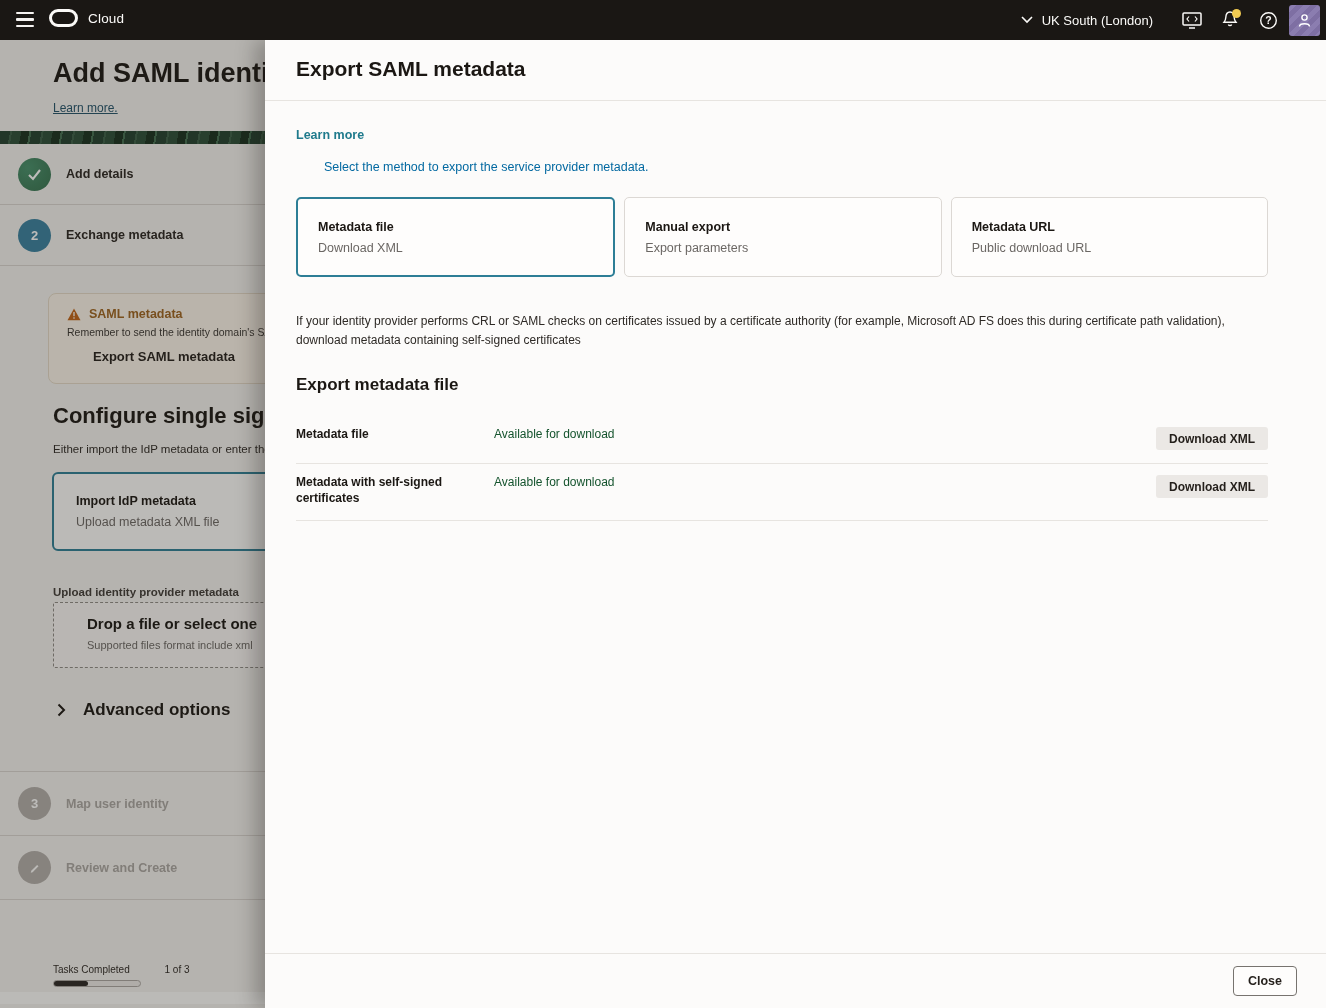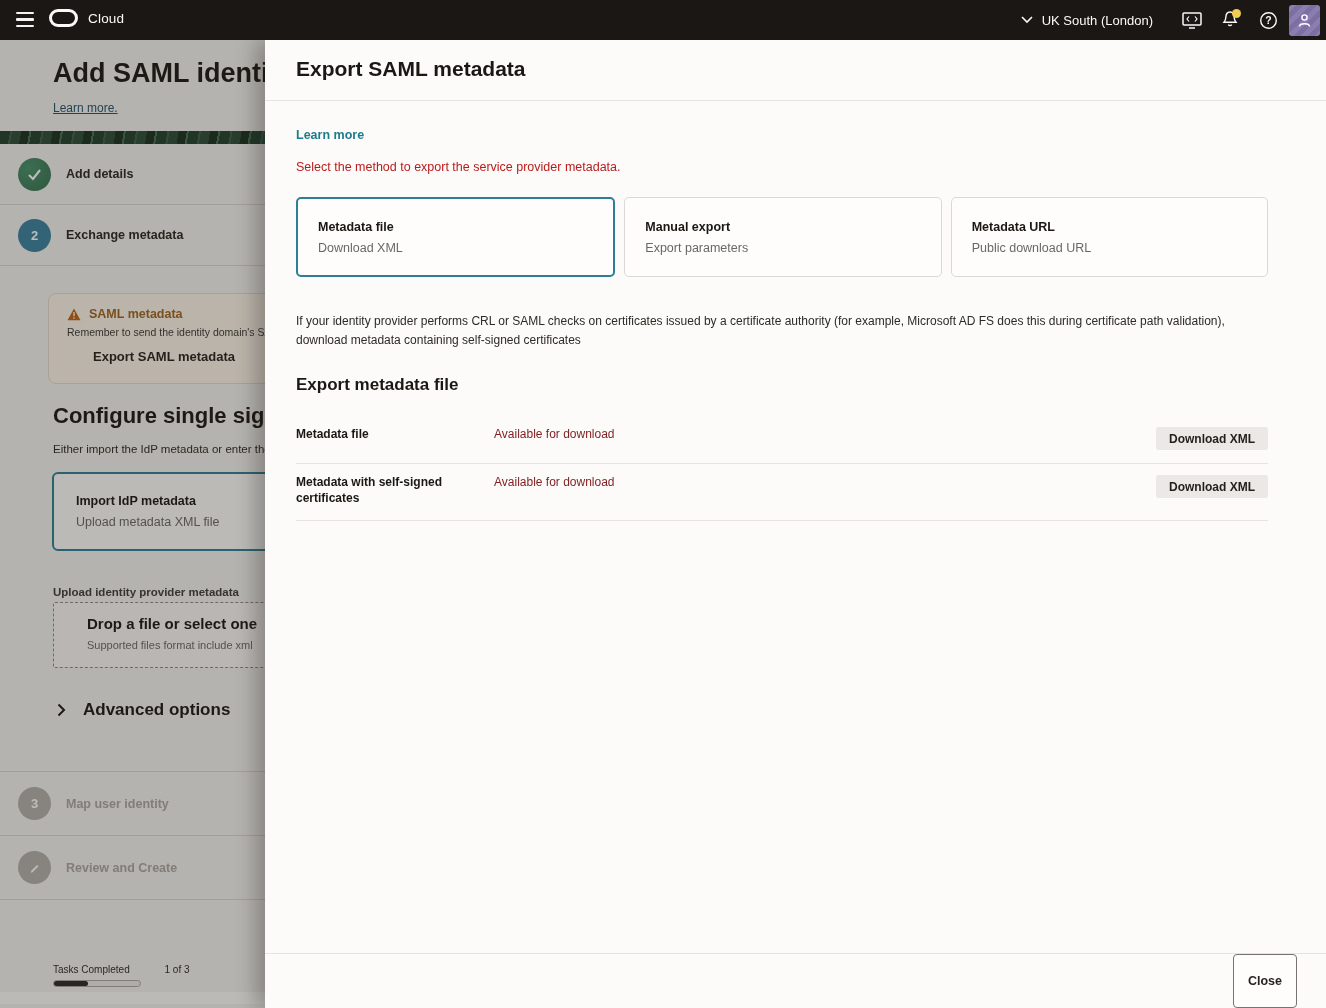--- a/index.html
+++ b/index.html
@@ -80,40 +80,40 @@
   .dim{ position:absolute; left:0; top:0; width:100%; height:100%; background:rgba(36,32,28,.30); z-index:5;}
 
   
   .panel{ position:fixed; left:265px; top:40px; width:1061px; height:968px; background:#fcfbfa; z-index:20;
     box-shadow:-10px 0 18px rgba(30,25,20,.28);}
   .panel-header{ height:61px; border-bottom:1px solid #e7e4e0; padding:17px 0 0 31px;}
   .panel-title{ font-size:21px; font-weight:bold; color:#1b1713;}
   .panel-body{ padding:0 58px 0 31px;}
   .p-learn{ display:inline-block; margin-top:27px; font-size:12.5px; font-weight:bold; color:#1f7a8c;
     background:none; border:none; cursor:pointer;}
-  .p-intro{ margin-top:17px; font-size:12.5px; color:#b91c1c;}
+  .p-intro{ margin-top:17px; font-size:12.5px; color:#0369a1;margin-left:28px;}
   .methods{ margin-top:23px; display:flex; gap:9px;}
   .method-card{ flex:1; height:80px; background:#fefdfc; border:1px solid #dcd8d4; border-radius:5px;
     display:flex; flex-direction:column; justify-content:center; gap:7px; padding-left:20px; cursor:pointer;}
   .method-card.selected{ border:2px solid #2d7e96;}
   .method-card .t{ font-size:12.5px; font-weight:bold; color:#1b1713;}
   .method-card .s{ font-size:12.5px; color:#6b6764;}
   .p-note{ margin-top:35px; max-width:972px; font-size:12px; line-height:1.6; color:#2e2a26;}
   .p-section{ margin-top:25px; font-size:17px; font-weight:bold; color:#1b1713;}
   .x-table{ margin-top:21px;}
   .x-row{ display:grid; grid-template-columns:198px 1fr auto; align-items:start;
     padding:11px 0 13px 0; border-bottom:1px solid #e7e4e0;}
   .x-label{ font-size:12px; font-weight:bold; color:#1b1713; max-width:170px; line-height:1.3;}
-  .x-status{ font-size:12px; color:#7f1d1d;}
+  .x-status{ font-size:12px; color:#14532d;}
   .x-desc{ margin-top:12px; max-width:660px; font-size:10px; line-height:1.8; color:#5f5b57;}
   .dl-btn{ height:23px; padding:0 13px; background:#ebe8e5; border:none; border-radius:3px;
     font-size:12px; font-weight:bold; color:#241f1b; cursor:pointer; justify-self:end;
     font-family:"Liberation Sans","DejaVu Sans",sans-serif;}
   .panel-footer{ position:absolute; left:0; bottom:0; width:100%; height:55px; border-top:1px solid #e7e4e0;
-    display:flex; justify-content:flex-end; padding-right:29px; background:#fcfbfa;}
+    display:flex; align-items:center; justify-content:flex-end; padding-right:29px; background:#fcfbfa;}
   .close-btn{ padding:7px 14px; background:#fefdfc; border:1px solid #77736f; border-radius:4px;
     font-size:12.5px; font-weight:bold; color:#241f1b; cursor:pointer;
     font-family:"Liberation Sans","DejaVu Sans",sans-serif;}
 </style>
 </head>
 <body>
 
 <header class="topbar">
   <button class="hamburger">
       <span></span>

